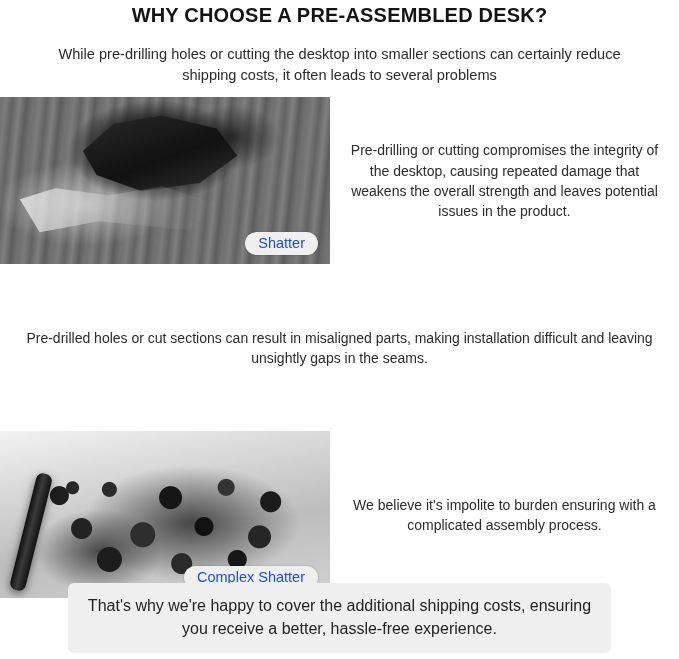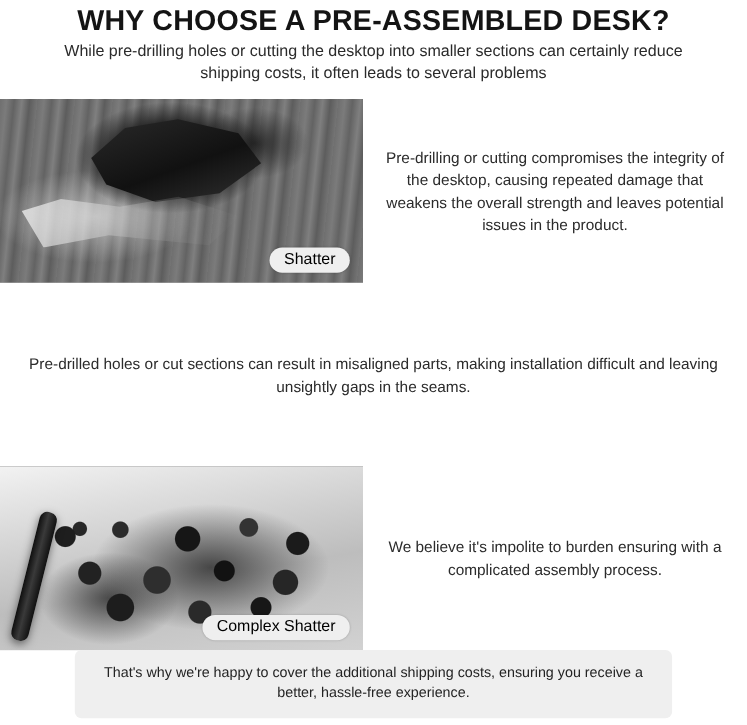--- a/index.html
+++ b/index.html
@@ -20,29 +20,29 @@
     height: 659px;
     box-sizing: border-box;
   }
 
   
   .header {
     text-align: center;
     padding-top: 4px;
   }
   .title {
-    font-size: 26px;
+    font-size: 20px;
     font-weight: bold;
     letter-spacing: 0.2px;
     line-height: 1.1;
     margin: 0;
     color: #141414;
   }
   .subtitle {
-    margin: 4px auto 0;
+    margin: 18px auto 0;
     width: 600px;
     font-size: 14.6px;
     line-height: 1.42;
     color: #2b2b2b;
   }
 
   
   .rows {
     margin-top: 12px;
   }
@@ -75,21 +75,21 @@
     font-size: 14px;
     line-height: 1.46;
     color: #2b2b2b;
   }
 
   
   .pill {
     position: absolute;
     bottom: 9px;
     background: #efefef;
-    color: #000000;
+    color: #1d4ed8;
     font-size: 14.5px;
     padding: 3px 13px 4px;
     border-radius: 13px;
     white-space: nowrap;
     box-shadow: 0 0 2px rgba(0,0,0,.25);
   }
   .pill.right { right: 12px; }
   .pill.left  { left: 12px; }
 
   
@@ -214,21 +214,21 @@
     right: 68px;
     bottom: 6px;
     background: #efefef;
     border-radius: 6px;
     padding: 11px 18px 13px;
     box-sizing: border-box;
   }
   .footer p {
     margin: 0;
     text-align: center;
-    font-size: 13px;
+    font-size: 16px;
     line-height: 1.45;
     color: #232323;
   }
 </style>
 </head>
 <body>
 
 <div class="page">
 
   <div class="header">

